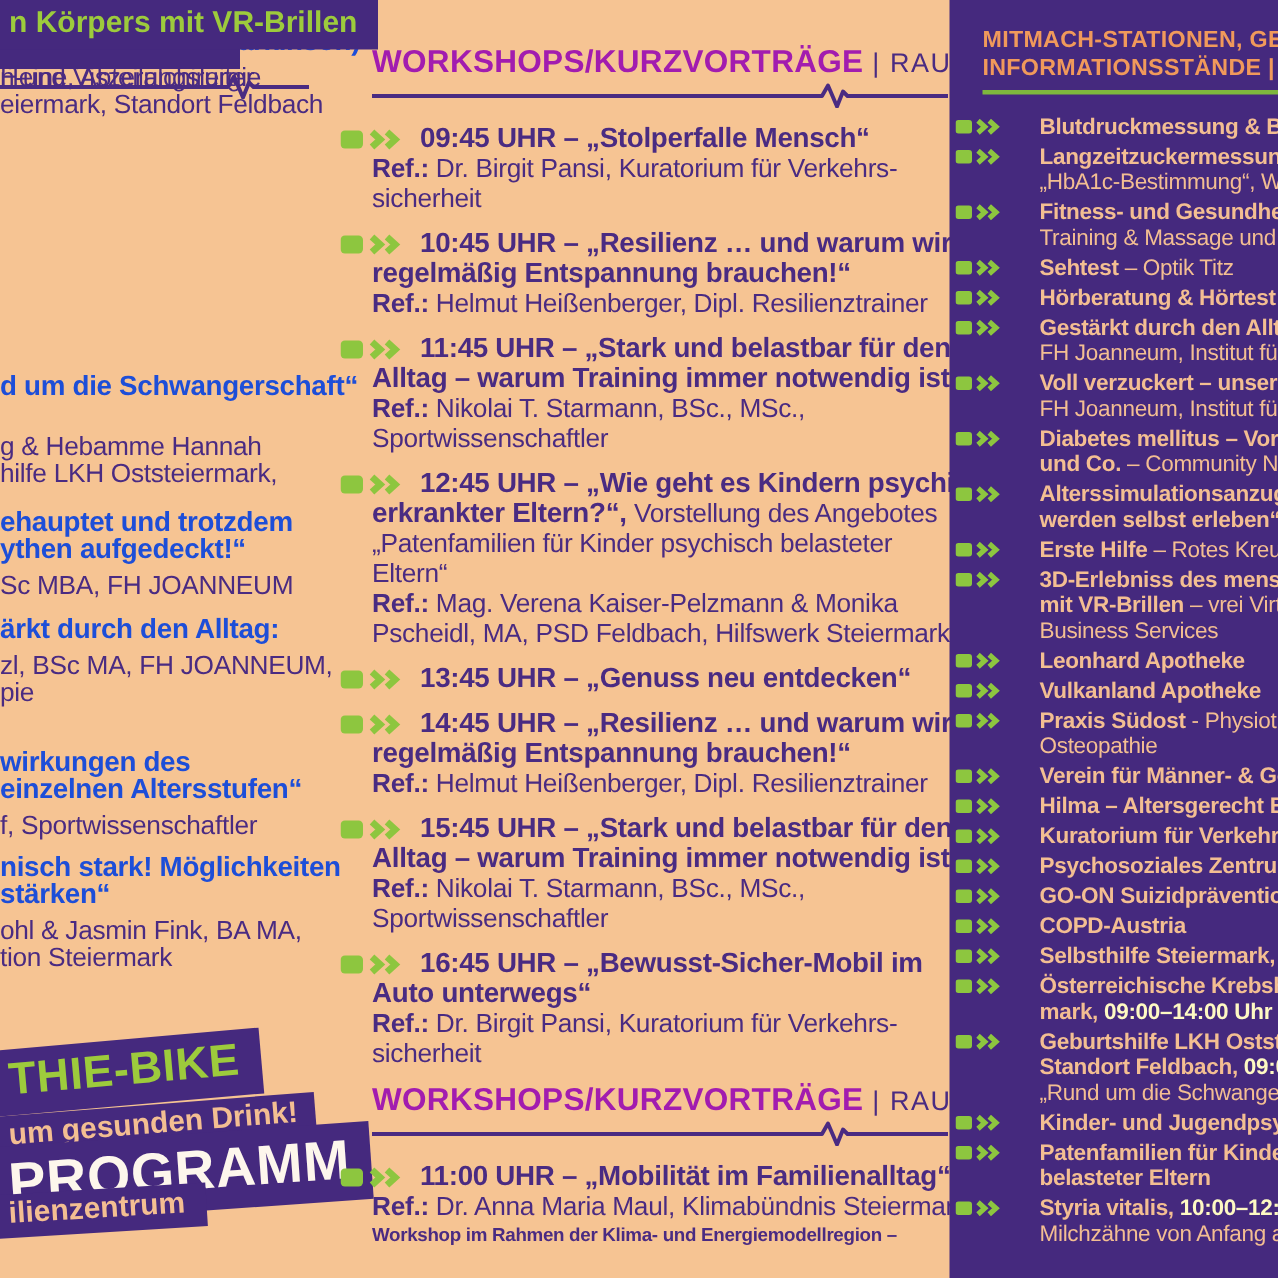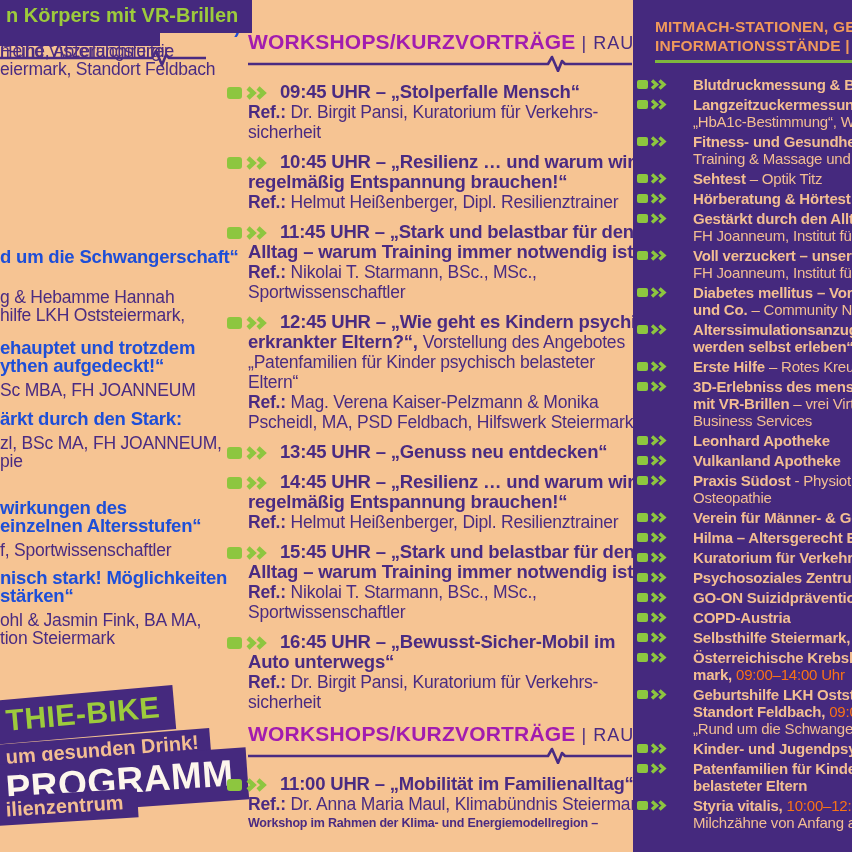--- a/index.html
+++ b/index.html
@@ -57,21 +57,21 @@
   
   .right-col{position:absolute;left:633px;top:0;width:219px;height:852px;background:#45297E;}
   .r-header{padding:17px 0 0 22px;white-space:nowrap;}
   .r-hline{font-size:15.5px;line-height:19px;font-weight:800;color:#F0995B;letter-spacing:.2px;}
   .r-underline{margin:5px 0 13px 22px;height:3px;background:#7EB73D;width:197px;}
   .r-item{position:relative;padding-left:60px;margin-bottom:3px;}
   .r-arrow{position:absolute;left:4px;top:3px;line-height:0;}
   .r-line{font-size:15px;line-height:17px;color:#F3BE92;letter-spacing:-.2px;white-space:nowrap;}
   .sg-B{font-weight:700;}
   .sg-R{font-weight:400;}
-  .sg-G{font-weight:400;color:#f97316;margin-top:28px;}
+  .sg-G{font-weight:700;color:#fef9c3;margin-top:28px;}
 </style>
 </head>
 <body>
 
 <div class="poster">
   <div class="left-col">
     <div class="l-header">UM 30</div>
     <div class="l-underline"><svg width="206" height="18" viewBox="0 0 206 18">
           <path d="M0,10 H152 l4,-7 6,14 4,-10 3,3 H206" fill="none" stroke="#4A2B82" stroke-width="2.6" stroke-linejoin="round" stroke-linecap="round"></path>
         </svg></div>
@@ -89,21 +89,21 @@
         <div class="l-title">
           <div class="l-tline">ehauptet und trotzdem</div>
           <div class="l-tline">ythen aufgedeckt!“</div>
         </div>
         <div class="l-refs">
           <div class="l-rline">Sc MBA, FH JOANNEUM</div>
         </div>
       </div>
       <div class="l-entry">
         <div class="l-title">
-          <div class="l-tline">ärkt durch den Stark:</div>
+          <div class="l-tline">ärkt durch den Alltag:</div>
         </div>
         <div class="l-refs">
           <div class="l-rline">zl, BSc MA, FH JOANNEUM,</div>
           <div class="l-rline">pie</div>
         </div>
       </div>
       <div class="l-entry">
         <div class="l-title">
           <div class="l-tline">wirkungen des</div>
           <div class="l-tline">einzelnen Altersstufen“</div>

